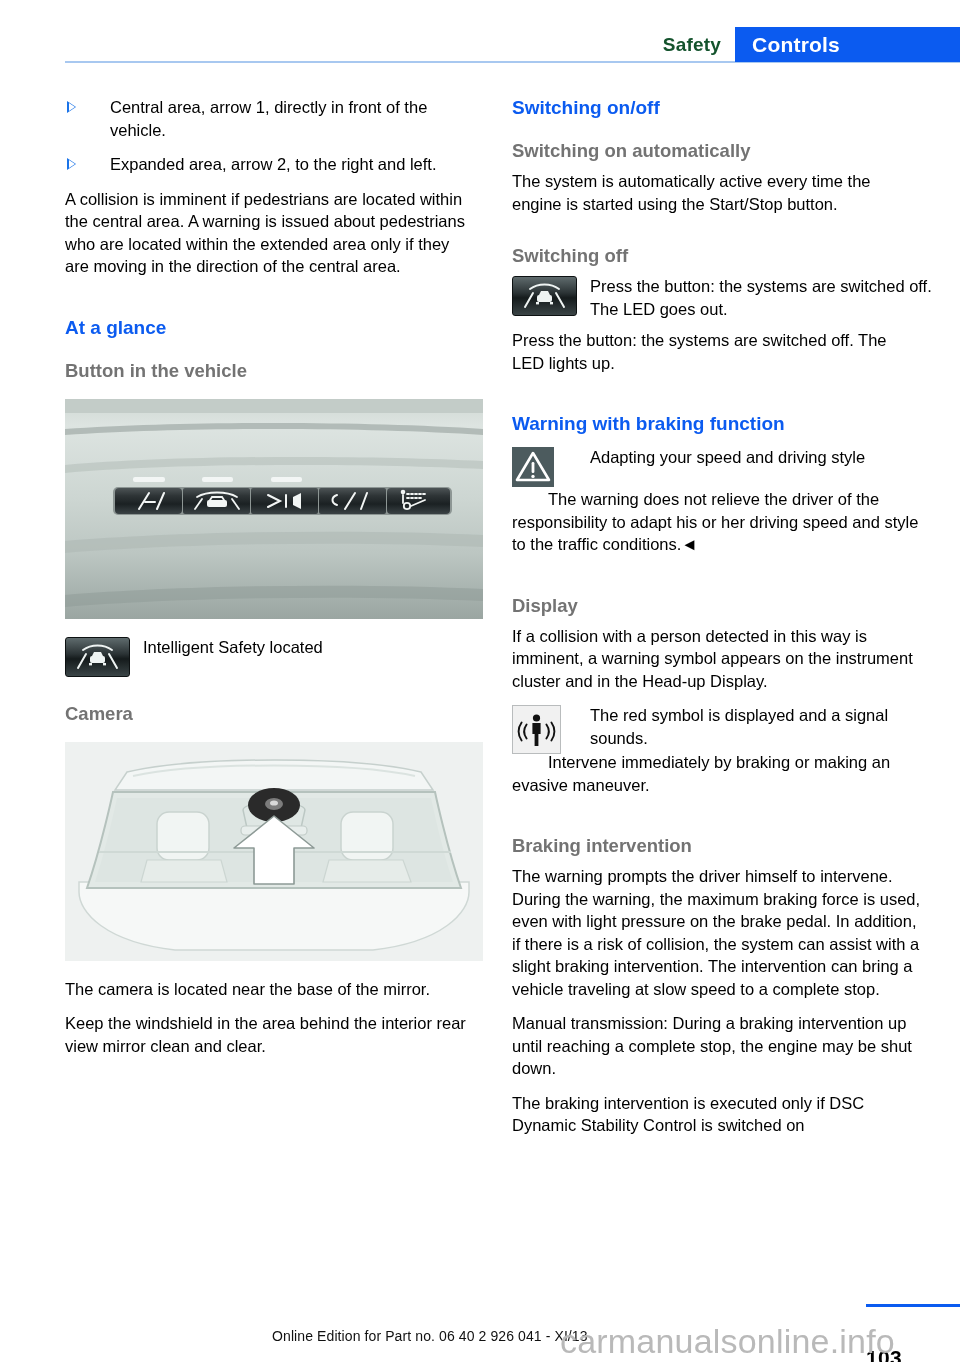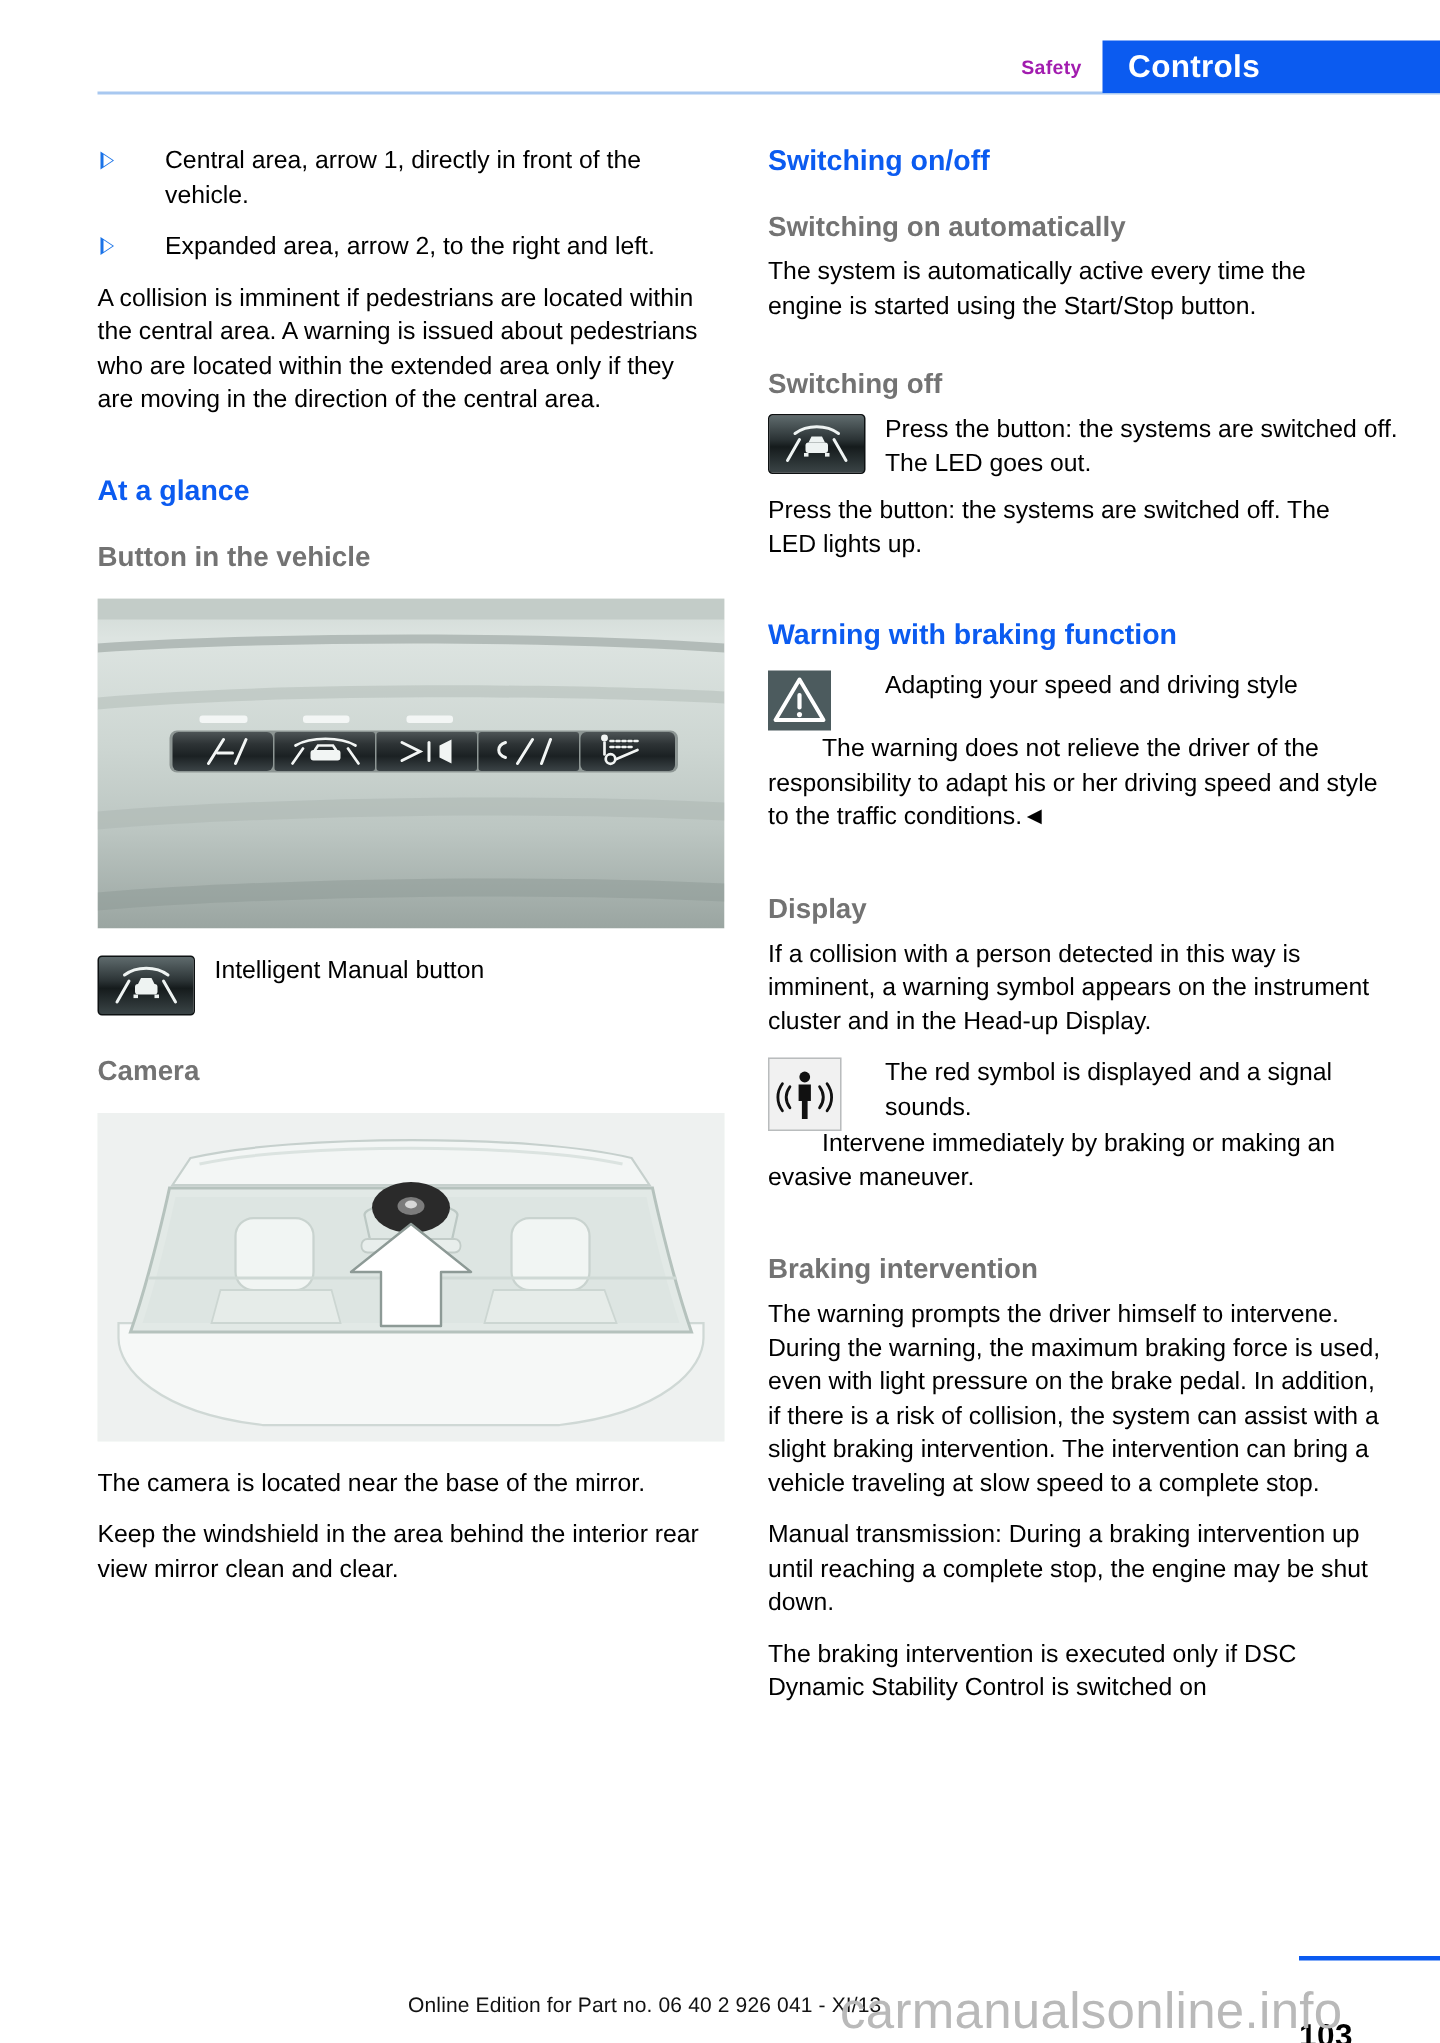--- a/index.html
+++ b/index.html
@@ -37,23 +37,23 @@
     right: 0;
     top: 27px;
     height: 35px;
     display: flex;
     align-items: stretch;
   }
   .tab-inactive {
     display: flex;
     align-items: center;
     padding: 0 14px 0 0;
-    font-size: 13px;
+    font-size: 19px;
     font-weight: bold;
-    color: #a21caf;
+    color: #14532d;
     letter-spacing: 0.2px;
   }
   .tab-active {
     display: flex;
     align-items: center;
     background: #0b5bf0;
     color: #ffffff;
     font-size: 21px;
     font-weight: bold;
     padding: 0 120px 0 17px;
@@ -358,21 +358,21 @@
             <path d="M12 30 L20 16"></path>
             <path d="M51 30 L43 16"></path>
           </g>
           <rect x="24" y="18" width="15" height="7" rx="2" fill="#eef3f2"></rect>
           <path d="M26 18 L28 14 L35 14 L37 18 Z" fill="#eef3f2"></path>
           <rect x="23" y="25" width="3" height="2.4" fill="#eef3f2"></rect>
           <rect x="37" y="25" width="3" height="2.4" fill="#eef3f2"></rect>
         </svg>
       </div>
     </div>
-    <div class="icon-text">Intelligent Manual button</div>
+    <div class="icon-text">Intelligent Safety located</div>
   </div>
 
   <div class="spacer-lg"></div>
 
   <h3 class="h-lightblue">Camera</h3>
 
   <div class="spacer-sm"></div>
 
   <div class="figure-camera">
     <svg width="418" height="219" viewBox="0 0 418 219">

